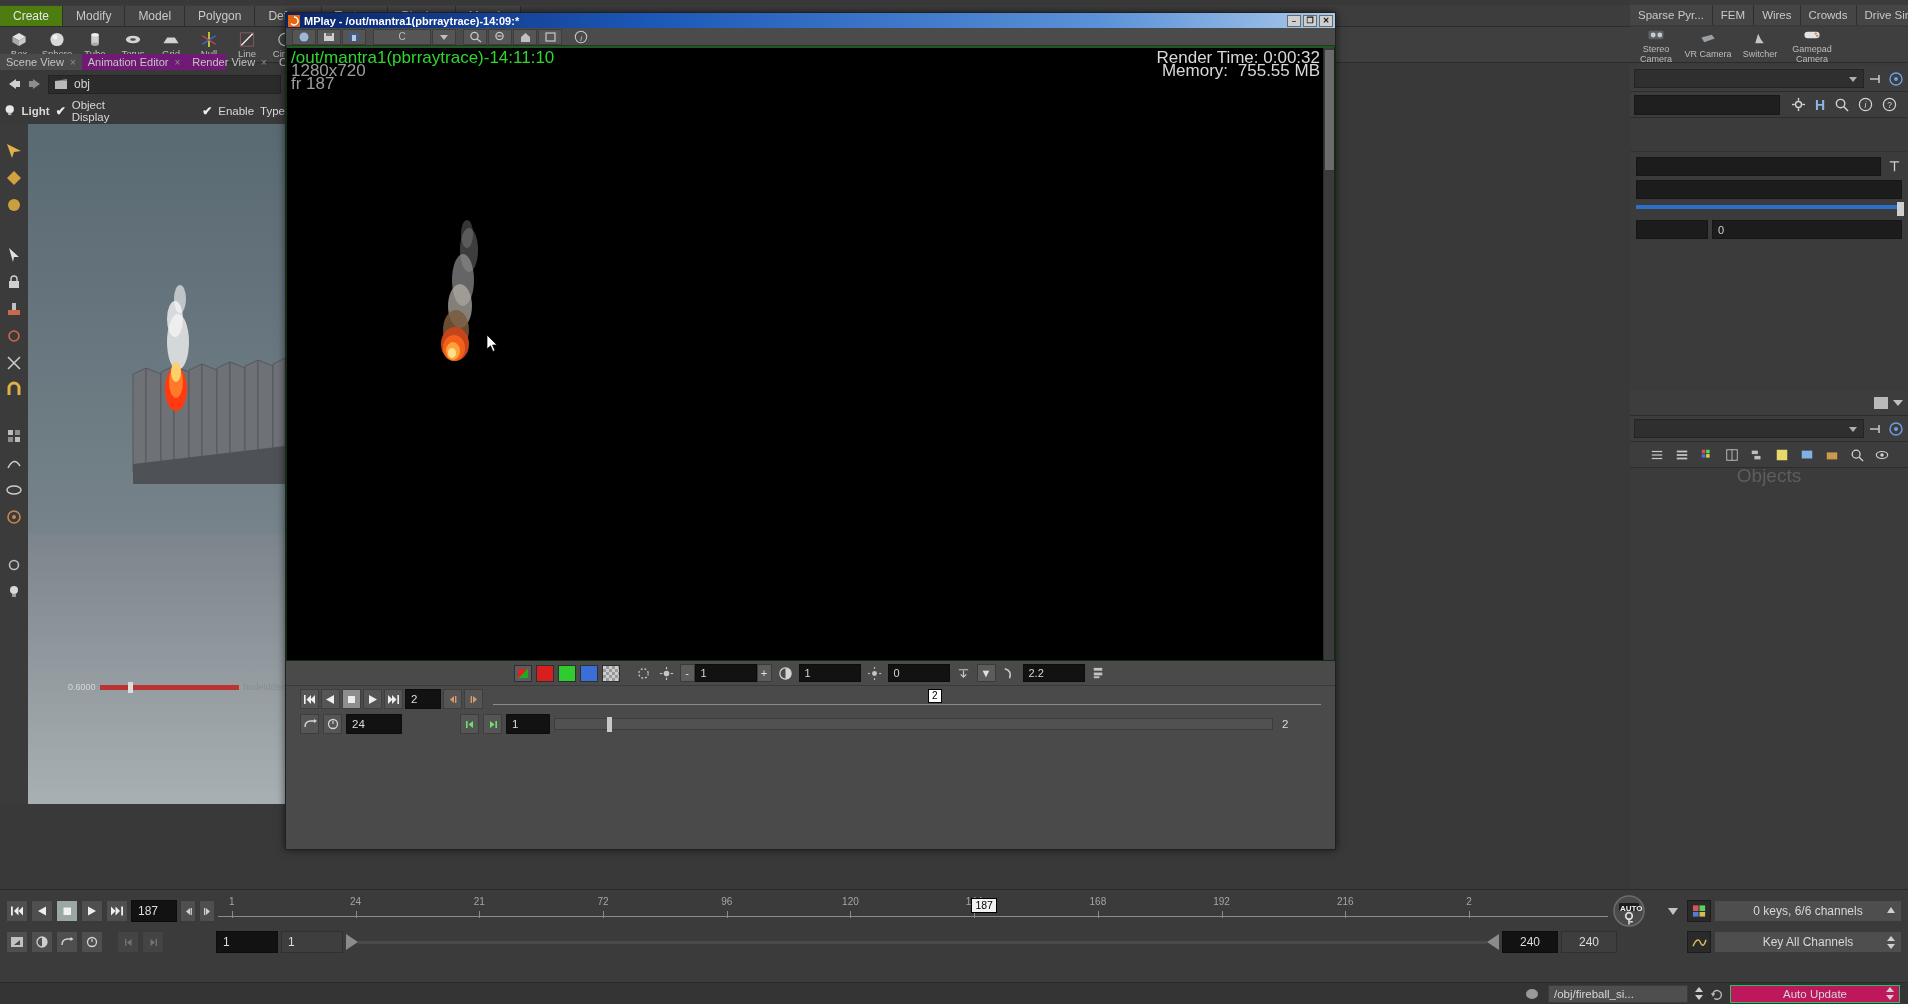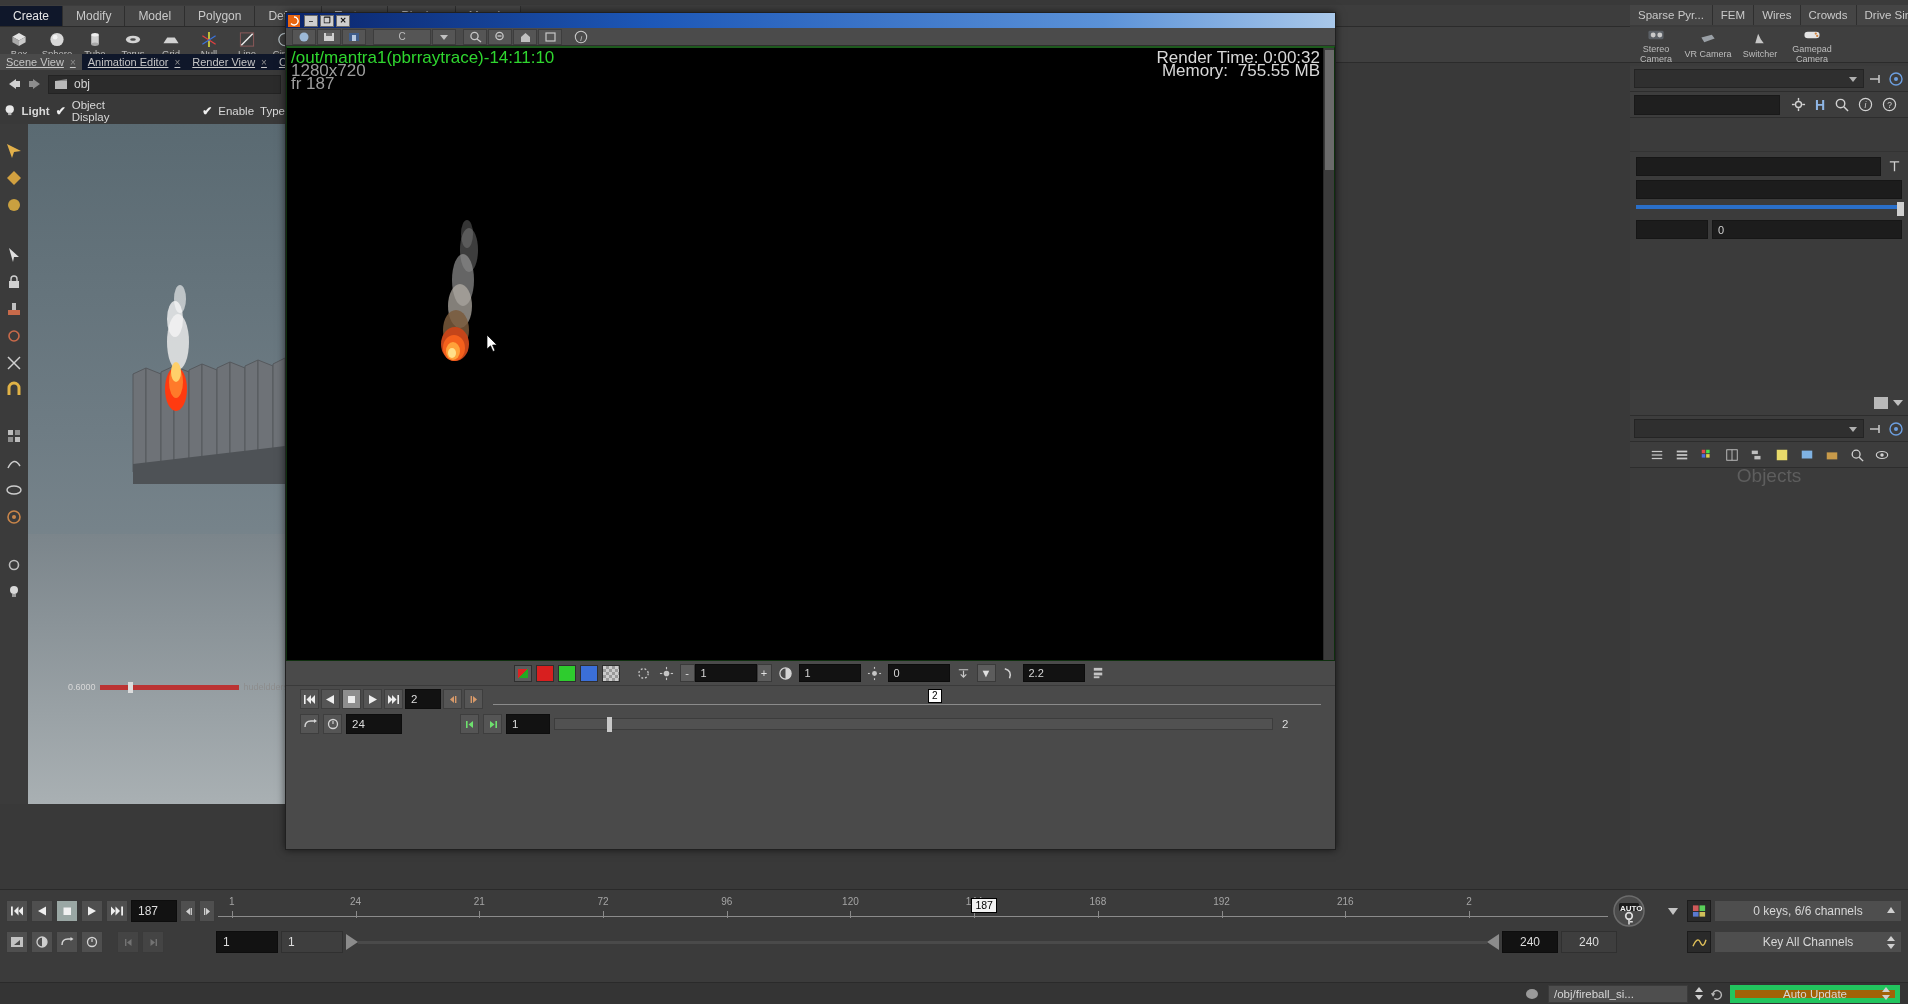--- a/index.html
+++ b/index.html
@@ -8,33 +8,33 @@
   #root { position:relative; width:1908px; height:1004px; }
 
   
   .houdini { position:absolute; inset:0; background:#393939; }
 
   
   .shelf-tabs { position:absolute; left:0; top:5px; height:22px; width:100%;
      background:#3d3d3d; border-bottom:1px solid #2b2b2b; display:flex; align-items:flex-end;}
   .shelf-tab { height:20px; padding:0 13px; font-size:12px; color:#c9c9c9; line-height:20px;
      background:#454545; border-right:1px solid #2e2e2e; white-space:nowrap;}
-  .shelf-tab.sel { background:#0f172a; color:#e6e6e6; }
+  .shelf-tab.sel { background:#4d7c0f; color:#e6e6e6; }
   .shelf-tabs .sep { flex:1 1 auto; background:#3d3d3d; border:none;}
 
   .shelf-items { position:absolute; left:0; top:27px; height:36px; width:100%;
      background:#3f3f3f; border-bottom:1px solid #2b2b2b; display:flex; align-items:center;}
   .shelf-item { width:34px; display:flex; flex-direction:column; align-items:center; gap:1px;
      margin:12px 2px; }
   .shelf-item .lbl { font-size:9.5px; color:#bdbdbd; line-height:10px; text-align:center;}
   .shelf-ic { width:20px;height:17px; display:block; }
 
   
-  .pane-tabs { position:absolute; left:0; top:54px; width:325px; height:16px; display:flex;
-     align-items:center; background:#0f172a;text-decoration:underline; }
+  .pane-tabs { position:absolute; left:0; top:54px; width:226px; height:16px; display:flex;
+     align-items:center; background:#701a75; }
   .ptab { font-size:11px; color:#c4c4c4; padding:0 6px 0 6px; height:16px; line-height:16px;
      white-space:nowrap; }
   .ptab .x { color:#8d8d8d; margin-left:6px; font-size:10px;}
   .ptab.sel { background:#4a4a4a; }
 
   .path-row { position:absolute; left:0; top:73px; width:285px; height:22px; display:flex; align-items:center; gap:5px;}
   .path-field { height:19px; background:#2b2b2b; border:1px solid #232323; flex:1; display:flex;
      align-items:center; gap:6px; padding:0 5px; font-size:12px; color:#d2d2d2; margin-right:4px;}
 
   .disp-row { position:absolute; left:0; top:100px; width:285px; height:22px; display:flex;
@@ -530,20 +530,21 @@
       <div style="position:absolute;left:0;top:465px;width:100%;text-align:center;font-size:19px;color:#5e5e5e">Objects</div>
     </div>
   </div>
 
   <div class="mplay">
     <div class="mp-title">
       <svg class="logo" viewBox="0 0 12 12">
           <rect width="12" height="12" fill="#e8650f"></rect>
           <path d="M6 2 a4 4 0 1 1 -3 6.5" fill="none" stroke="#fff" stroke-width="1.4"></path>
         </svg>
+      <span class="txt">MPlay - /out/mantra1(pbrraytrace)-14:09:*</span>
       <div class="mp-wbtns">
         <div class="mp-wbtn">–</div>
         <div class="mp-wbtn">❐</div>
         <div class="mp-wbtn">✕</div>
       </div>
     </div>
 
     <div class="mp-toolbar">
       <div class="mp-tb-grp">
         <div class="mp-tb-btn">
@@ -967,21 +968,21 @@
         <span>/obj/fireball_si...</span>
       </div>
       <svg width="10" height="13" viewBox="0 0 10 13">
           <polygon points="1,5 9,5 5,0" fill="#cfcfcf"></polygon>
           <polygon points="1,8 9,8 5,13" fill="#cfcfcf"></polygon>
         </svg>
       <svg width="14" height="14" viewBox="0 0 16 16">
           <path d="M3 9 a5 5 0 1 1 2 4" stroke="#b9b9b9" stroke-width="1.5" fill="none"></path>
           <polygon points="1,7 6,7 3.5,11" fill="#b9b9b9"></polygon>
         </svg>
-      <div style="width:170px;height:18px;background:#a16207;border:5px solid #22c55e;display:flex;align-items:center;justify-content:center;font-size:11.5px;color:#d7d7d7;position:relative">
+      <div style="width:170px;height:18px;background:#be185d;border:1px solid #22c55e;display:flex;align-items:center;justify-content:center;font-size:11.5px;color:#d7d7d7;position:relative">
         <span>Auto Update</span>
         <svg width="10" height="13" viewBox="0 0 10 13" style="position:absolute;right:4px">
             <polygon points="1,5 9,5 5,0" fill="#cfcfcf"></polygon>
             <polygon points="1,8 9,8 5,13" fill="#cfcfcf"></polygon>
           </svg>
       </div>
     </div>
   </div>
 
 </div>

